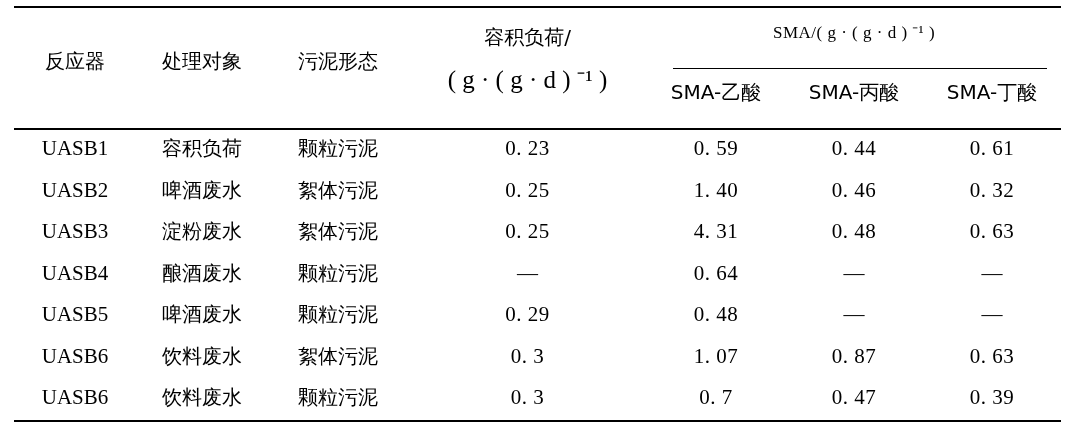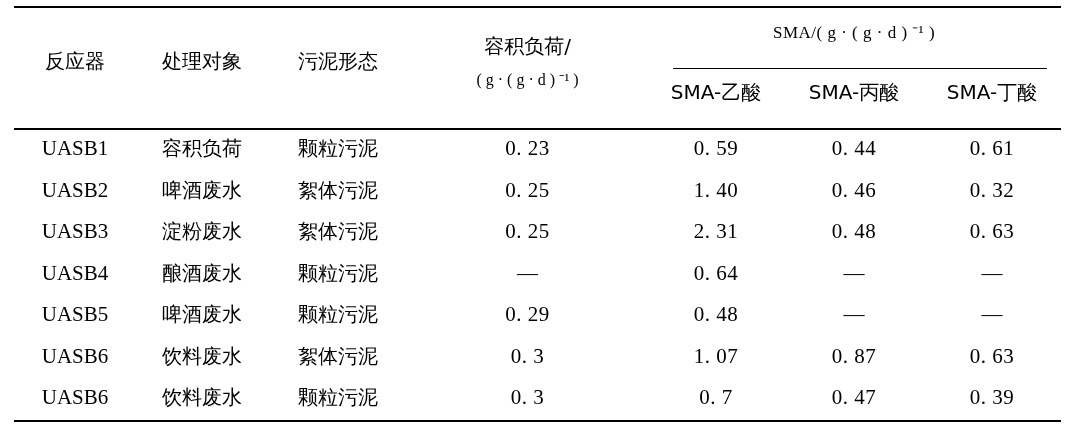--- a/index.html
+++ b/index.html
@@ -85,21 +85,21 @@
     font-size: 17px;
     letter-spacing: 0.5px;
   }
   .hdr-main {
     font-size: 21px;
   }
   .hdr-stack {
     line-height: 1.9;
   }
   .unit-line {
-    font-size: 16px;
+    font-size: 25px;
     display: block;
   }
   .load-line1 { display: block; }
   tbody td {
     height: 41.5px;
     font-size: 21px;
   }
   tbody tr:first-child td { padding-top: 6px; }
   .cn { font-family: "DejaVu Sans", sans-serif; font-size: 20px; }
   .num { font-family: Liberation Serif, serif; letter-spacing: 0.5px; }
@@ -159,21 +159,21 @@
         <td class="num">0. 25</td>
         <td class="num">1. 40</td>
         <td class="num">0. 46</td>
         <td class="num">0. 32</td>
       </tr>
       <tr>
         <td class="lat">UASB3</td>
         <td class="cn">淀粉废水</td>
         <td class="cn">絮体污泥</td>
         <td class="num">0. 25</td>
-        <td class="num">2. 31</td>
+        <td class="num">4. 31</td>
         <td class="num">0. 48</td>
         <td class="num">0. 63</td>
       </tr>
       <tr>
         <td class="lat">UASB4</td>
         <td class="cn">酿酒废水</td>
         <td class="cn">颗粒污泥</td>
         <td class="dash">—</td>
         <td class="num">0. 64</td>
         <td class="dash">—</td>

